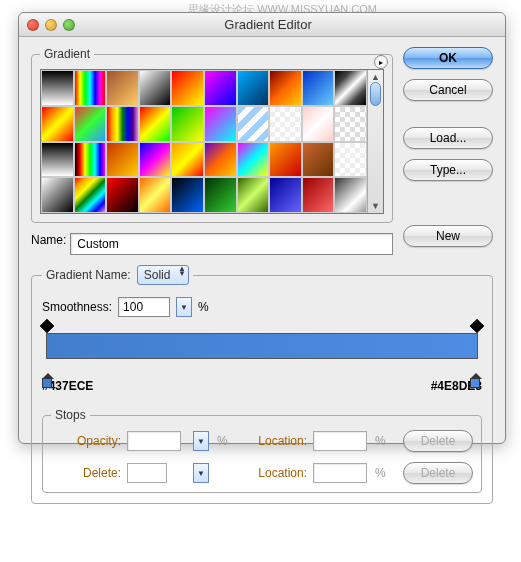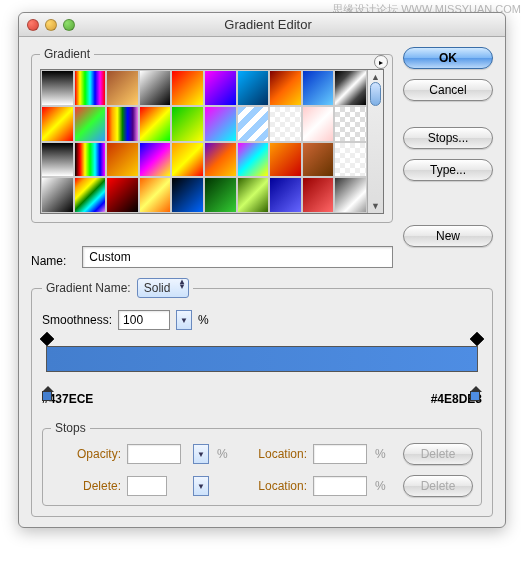--- a/index.html
+++ b/index.html
@@ -1,18 +1,18 @@
 <!DOCTYPE html>
 <html><head>
 <meta charset="utf-8">
 <style>
   * { box-sizing: border-box; margin: 0; padding: 0; font-family: "Lucida Grande", Arial, sans-serif; font-size: 12px; }
   body { background: #fff; width: 521px; height: 562px; position: relative; }
-  .watermark { position: absolute; top: 2px; left: 0; right: 0; text-align: right; color: #bbb; font-size: 11px; margin-left: 44px; }
-  .dialog { position: absolute; left: 18px; top: 12px; width: 488px; height: 516px; border: 1px solid #888; border-radius: 6px; background: #ededed; box-shadow: 0 4px 16px rgba(0,0,0,0.25); }
+  .watermark { position: absolute; top: 2px; left: 0; right: 0; text-align: center; color: #bbb; font-size: 11px; margin-left: 44px; }
+  .dialog { position: absolute; left: 18px; top: 12px; width: 488px; height: 432px; border: 1px solid #888; border-radius: 6px; background: #ededed; box-shadow: 0 4px 16px rgba(0,0,0,0.25); }
   .titlebar { height: 24px; background: linear-gradient(#f6f6f6,#d9d9d9); border-bottom: 1px solid #aaa; border-radius: 6px 6px 0 0; display: flex; align-items: center; padding: 0 8px; }
   .traffic { display: flex; gap: 6px; }
   .light { width: 12px; height: 12px; border-radius: 50%; border: 1px solid rgba(0,0,0,0.25); }
   .light.red { background: radial-gradient(circle at 30% 30%, #ff7b6b, #d8453a); }
   .light.yellow { background: radial-gradient(circle at 30% 30%, #ffd76b, #d8a03a); }
   .light.green { background: radial-gradient(circle at 30% 30%, #8fe06b, #5aa83a); }
   .title { flex: 1; text-align: center; color: #333; font-size: 13px; margin-left: -36px; }
   .body { position: relative; padding: 10px 12px 14px 12px; }
   .row { display: flex; align-items: flex-start; gap: 10px; }
   .main-col { flex: 1; }
@@ -21,21 +21,21 @@
   .aqua-btn.primary { background: linear-gradient(#cfe8ff, #7fb8f5 50%, #5a9be8 51%, #b8d8fa); border-color: #3a6ea8; font-weight: bold; }
   fieldset { border: 1px solid #aaa; border-radius: 4px; padding: 8px; margin: 0; position: relative; }
   legend { padding: 0 4px; color: #333; }
   .presets-box { height: 145px; background: #fff; border: 1px solid #777; overflow: hidden; display: flex; }
   .swatches { flex: 1; display: grid; grid-template-columns: repeat(10, 1fr); grid-template-rows: repeat(4, 1fr); }
   .sw { border: 1px solid #ccc; }
   .pscroll { width: 16px; background: linear-gradient(#f0f0f0,#ddd); border-left: 1px solid #aaa; position: relative; }
   .pscroll .thumb { position: absolute; top: 12px; left: 2px; right: 2px; height: 24px; border-radius: 6px; background: linear-gradient(#d0e4ff,#7fb0e5); border: 1px solid #5a86b5; }
   .pscroll .arrow { position: absolute; left: 0; right: 0; height: 14px; display:flex;align-items:center;justify-content:center; color:#555; font-size:9px; }
   .pop { position: absolute; top: -6px; right: 4px; width: 14px; height: 14px; border-radius: 50%; border: 1px solid #888; background: #f8f8f8; display:flex;align-items:center;justify-content:center; font-size:8px;}
-  .name-row { display: flex; align-items: flex-end; gap: 16px; margin-top: 23px; }
+  .name-row { display: flex; align-items: flex-start; gap: 4px; margin-top: 10px; }
   .text-input { flex: 1; height: 22px; border: 1px solid #888; background: #fff; padding: 0 6px; box-shadow: inset 1px 1px 2px rgba(0,0,0,0.15); }
   .gt-fieldset { margin-top: 10px; padding: 12px 10px 10px 10px; }
   .gt-legend { display: flex; align-items: center; gap: 6px; }
   .select { height: 20px; border: 1px solid #6a8abf; border-radius: 3px; background: linear-gradient(#eef5ff,#cde2fb); display: inline-flex; align-items: center; padding: 0 18px 0 6px; position: relative; }
   .select::after { content: "▾"; position: absolute; right: 4px; top: 2px; font-size: 9px; color: #335; }
   .select::before { content: "▴"; position: absolute; right: 4px; top: -3px; font-size: 9px; color: #335; }
   .smooth-row { display: flex; align-items: center; gap: 6px; margin-bottom: 10px; }
   .num-input { width: 52px; height: 20px; border: 1px solid #888; background: #fff; padding: 0 4px; box-shadow: inset 1px 1px 2px rgba(0,0,0,0.1); }
   .dd { width: 16px; height: 20px; border: 1px solid #6a8abf; background: linear-gradient(#eef5ff,#cde2fb); display:flex;align-items:center;justify-content:center; font-size:8px; color:#335;}
   .gbar-wrap { position: relative; height: 38px; }
@@ -131,21 +131,21 @@
         <div class="name-row">
           <span>Name:</span>
           <input class="text-input" value="Custom" style="">
         </div>
       </div>
 
       <div class="btn-col">
         <div class="aqua-btn primary">OK</div>
         <div class="aqua-btn">Cancel</div>
         <div style="height:6px"></div>
-        <div class="aqua-btn">Stops...</div>
+        <div class="aqua-btn">Load...</div>
         <div class="aqua-btn">Type...</div>
         <div style="height:24px"></div>
         <div class="aqua-btn">New</div>
       </div>
     </div>
 
     <fieldset class="gt-fieldset">
       <legend class="gt-legend">
         <span>Gradient Name:</span>
         <span class="select">Solid</span>

